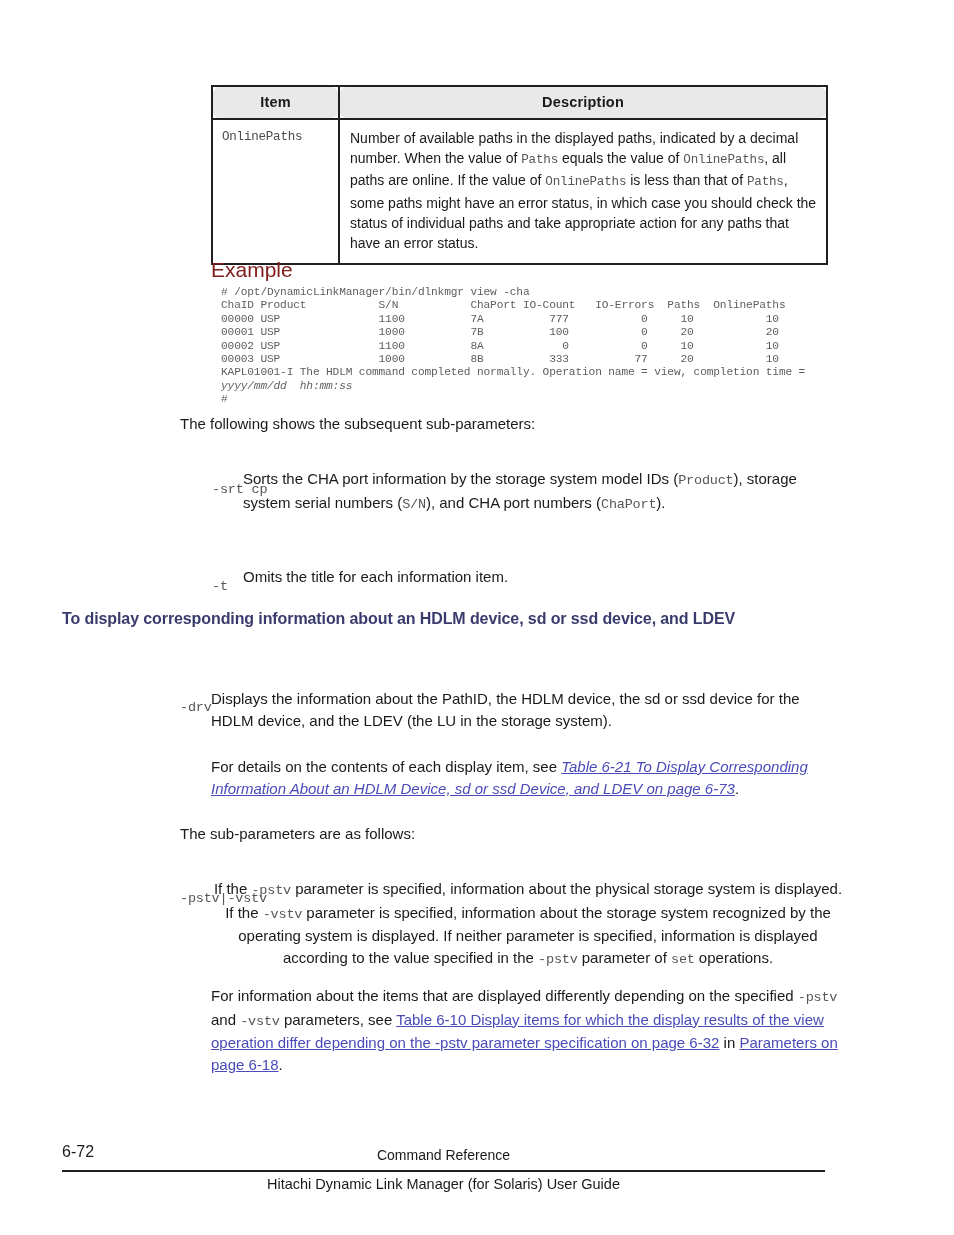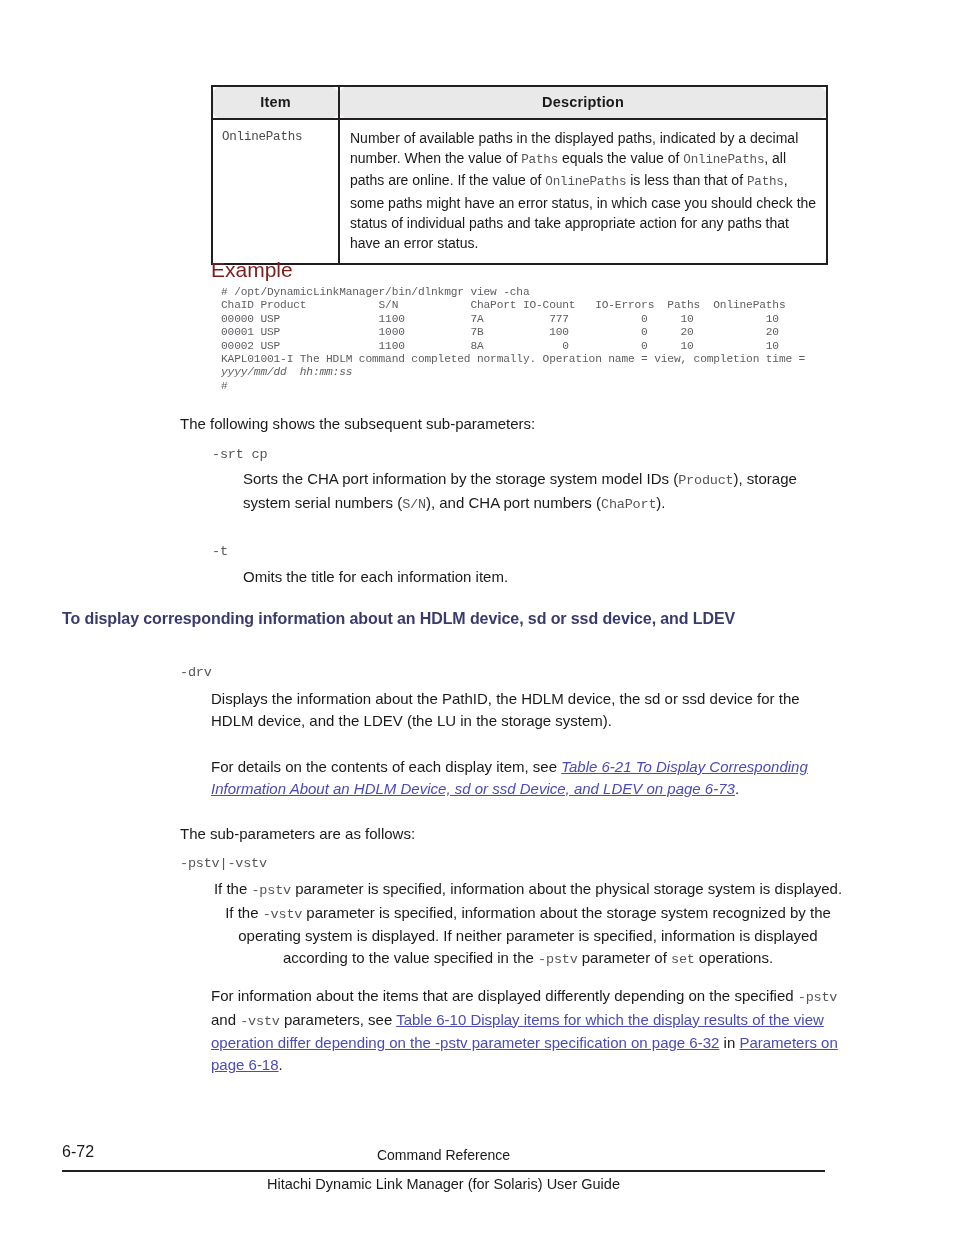--- a/index.html
+++ b/index.html
@@ -111,20 +111,21 @@
   .p-following {
     left: 180px;
     top: 413px;
     width: 680px;
   }
   .term {
     font-family: "Liberation Mono", monospace;
     font-size: 13.5px;
     color: #55565a;
     letter-spacing: -0.2px;
+    margin-top: 35px;
   }
   .t-srt   { left: 212px; top: 447px; }
   .d-srt   { left: 243px; top: 468px; width: 600px; }
   .t-t     { left: 212px; top: 544px; }
   .d-t     { left: 243px; top: 566px; width: 600px; }
 
   
   .section-heading {
     position: absolute;
     left: 62px;
@@ -211,20 +212,21 @@
     </tbody>
   </table>
 
   <div class="example-label">Example</div>
 
   <div class="code-sample"><span><span># /opt/DynamicLinkManager/bin/dlnkmgr view -cha
 </span><span>ChaID Product           S/N           ChaPort IO-Count   IO-Errors  Paths  OnlinePaths
 </span><span>00000 USP               1100          7A          777           0     10           10
 </span><span>00001 USP               1000          7B          100           0     20           20
 </span><span>00002 USP               1100          8A            0           0     10           10
+</span><span>00003 USP               1000          8B          333          77     20           10
 </span><span>KAPL01001-I The HDLM command completed normally. Operation name = view, completion time =
 </span><span class="it">yyyy/mm/dd  hh:mm:ss
 </span><span>#</span></span></div>
 
   <div class="abs para p-following">The following shows the subsequent sub-parameters:</div>
 
   <div class="abs term t-srt">-srt cp</div>
   <div class="abs para d-srt"><span>Sorts the CHA port information by the storage system model IDs (</span><code class="mono">Product</code><span>), storage system serial numbers (</span><code class="mono">S/N</code><span>), and CHA port numbers (</span><code class="mono">ChaPort</code><span>).</span></div>
 
   <div class="abs term t-t">-t</div>

